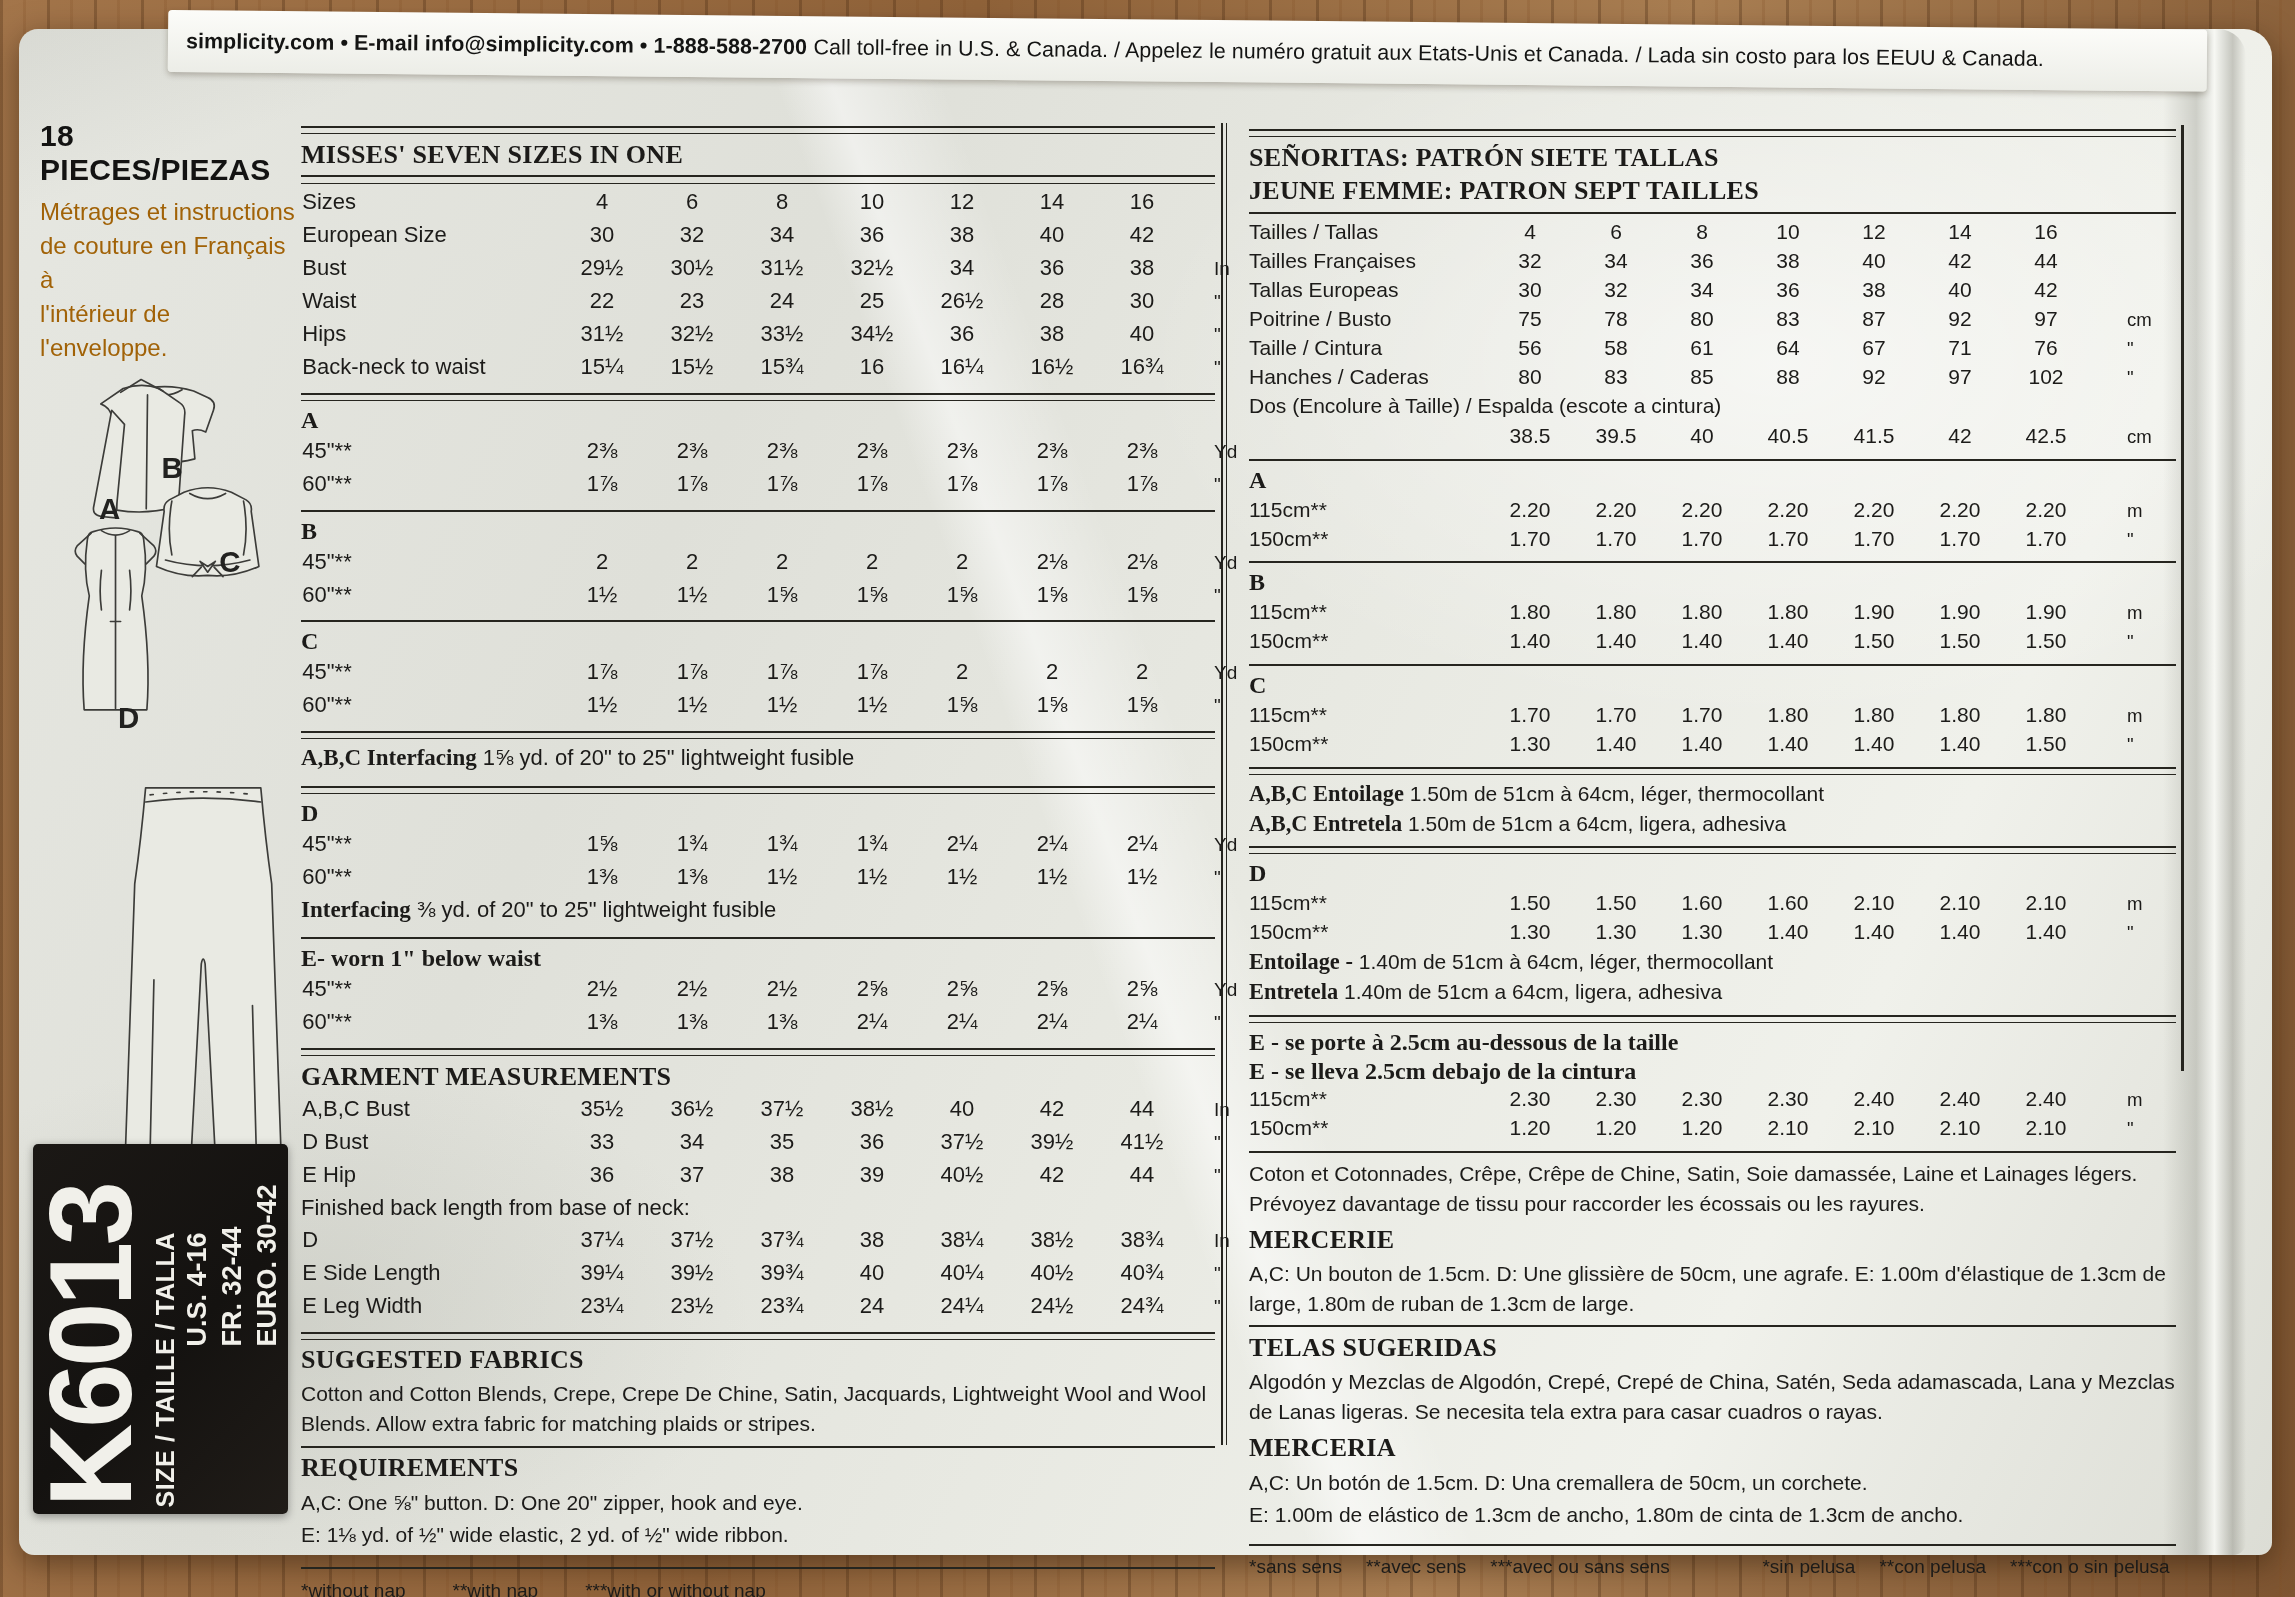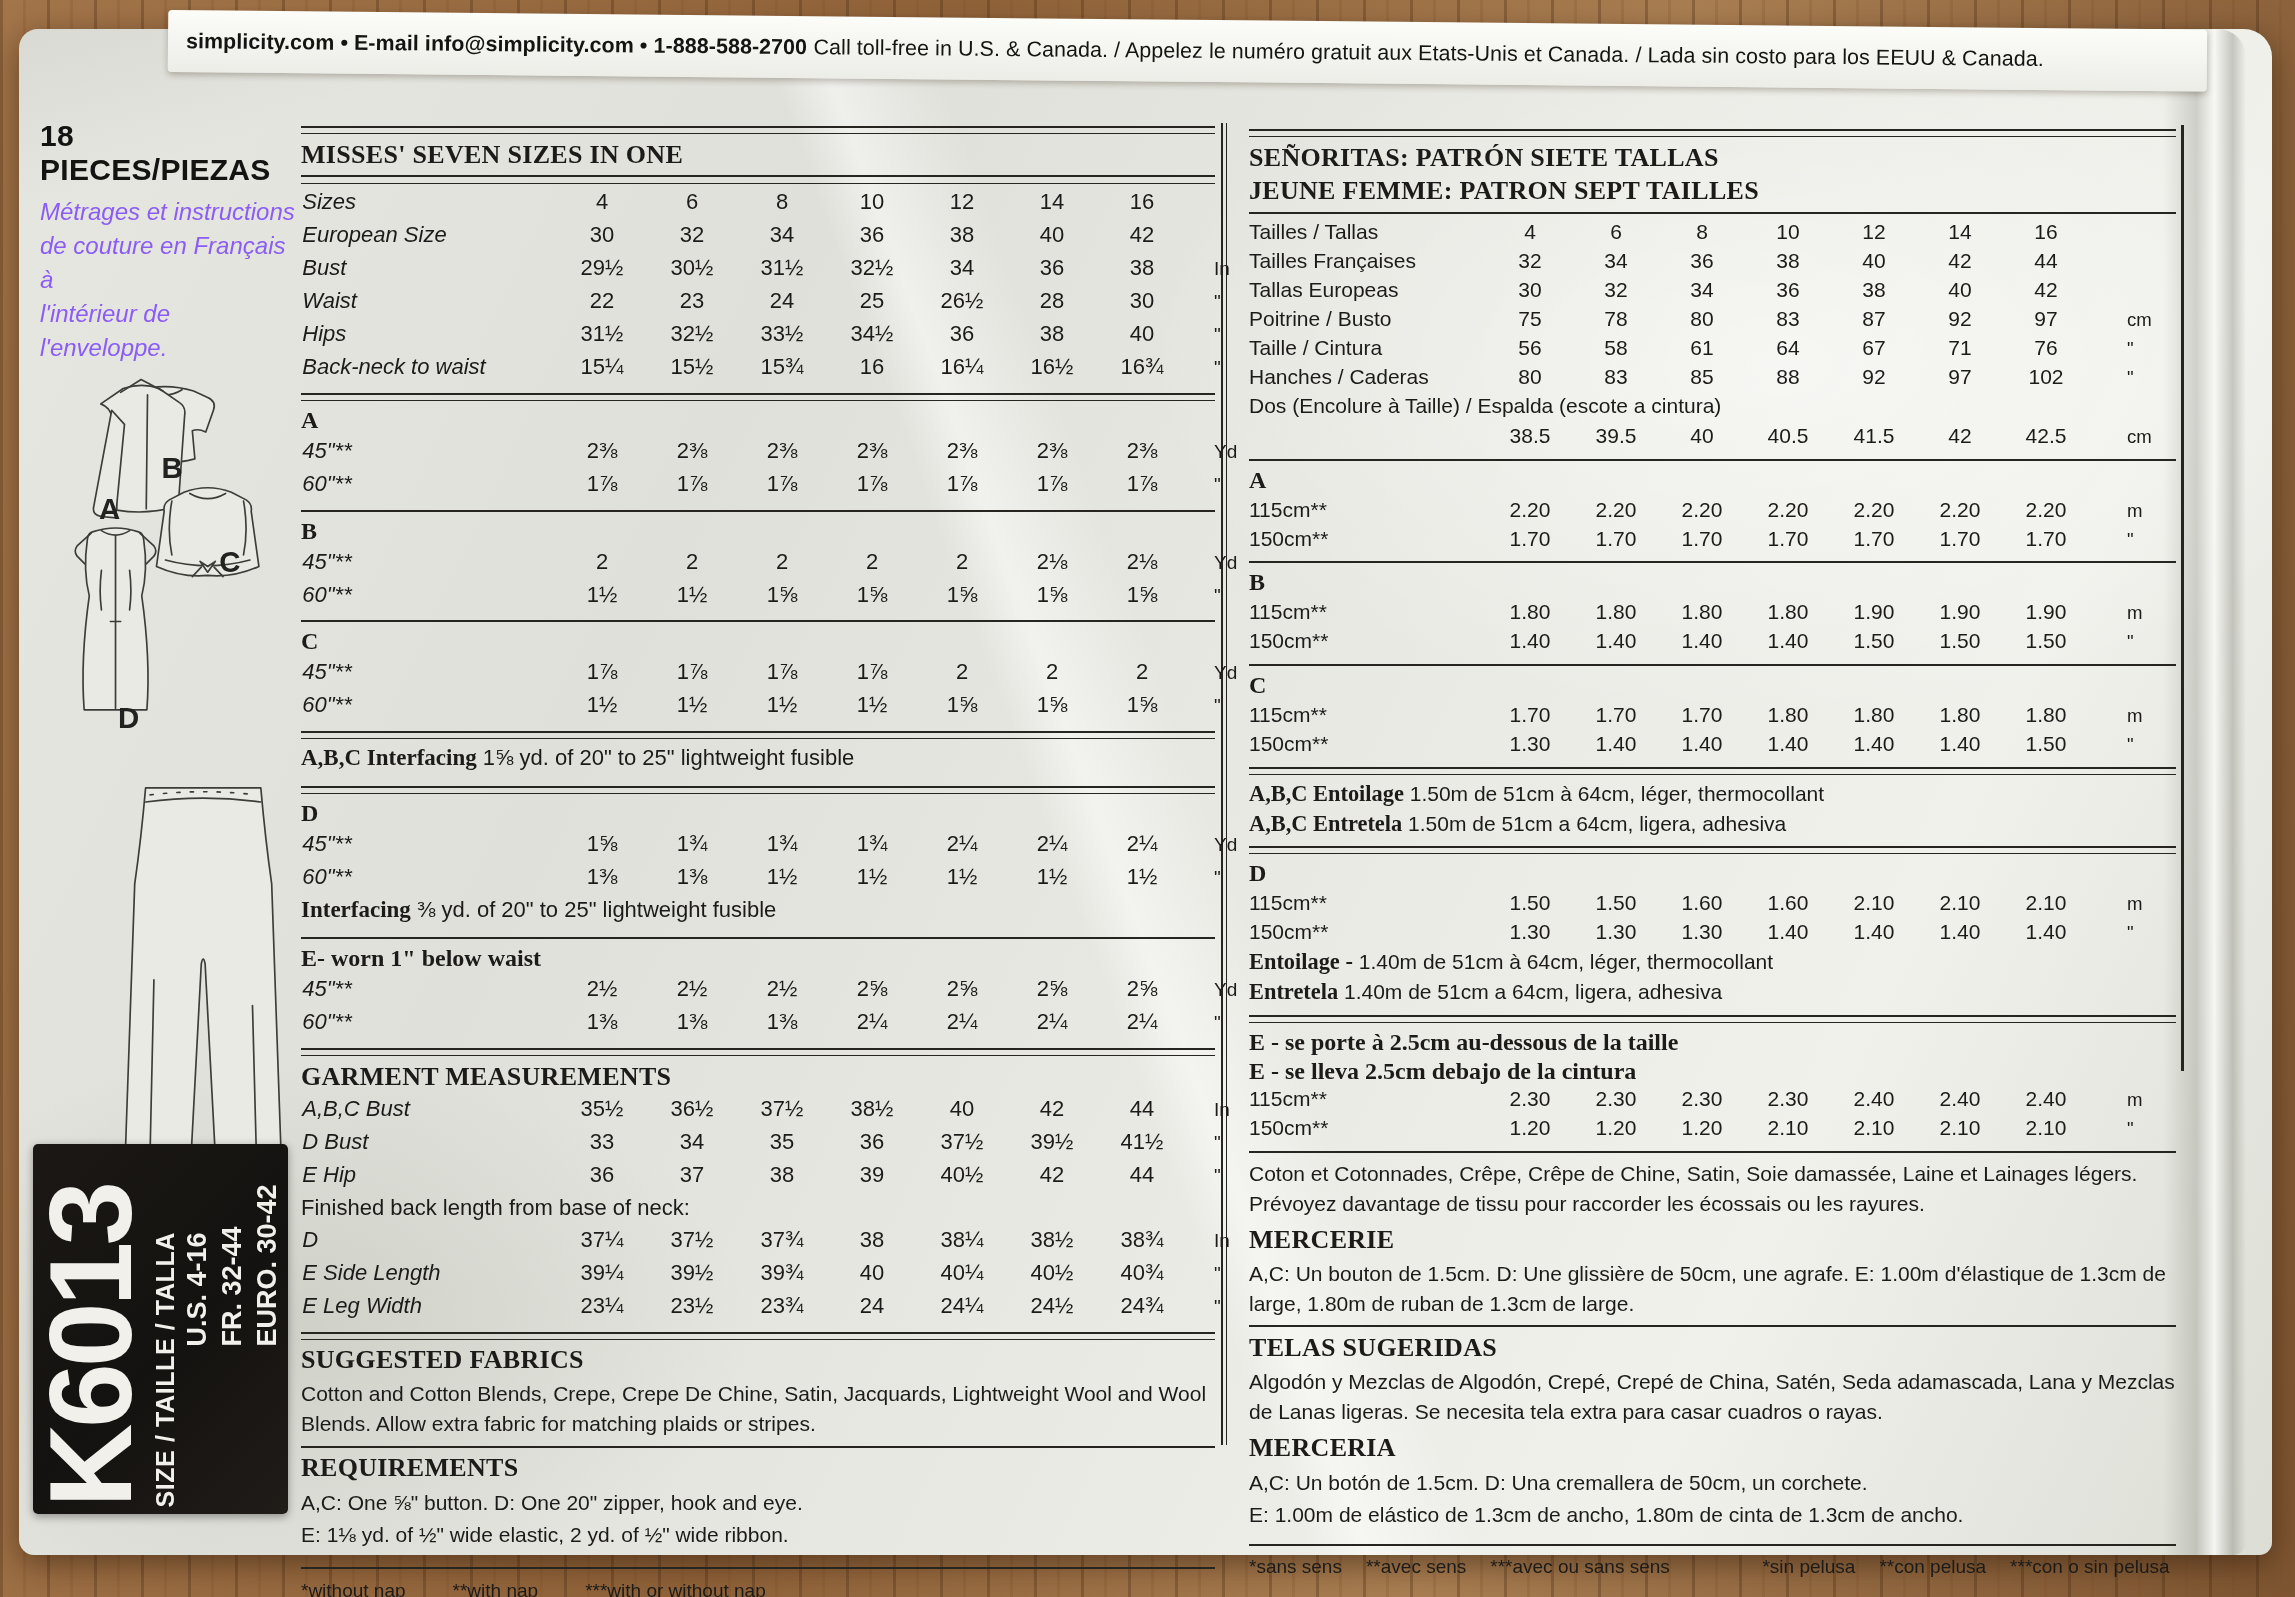--- a/index.html
+++ b/index.html
@@ -30,21 +30,21 @@
     position:absolute;left:168px;top:10.2px;width:2039px;height:62px;
     transform:rotate(0.55deg);transform-origin:left center;
     background:linear-gradient(#fcfcf9,#ecede7);
     display:flex;align-items:center;padding:0 18px;box-sizing:border-box;
     font-size:21.4px;letter-spacing:0.1px;color:#141413;white-space:nowrap;overflow:hidden;
     border-radius:3.8px;box-shadow:0 2.6px 6.4px rgba(40,25,8,0.28);
   }
   .banner .bb{font-weight:700;margin-right:6.4px;}
   .sidebar{position:absolute;left:40px;top:119px;width:262px;}
   .pieces{font-weight:700;font-size:30px;letter-spacing:0.3px;color:#131312;}
-  .note{margin-top:7.7px;font-size:24px;line-height:34px;color:#8b5cf6;font-style:italic;}
+  .note{margin-top:7.7px;font-size:24px;line-height:34px;color:#a16207;}
   .drawings{display:block;margin-top:12.8px;width:256px;height:864px;}
   .gline{stroke:#3c3c39;stroke-width:2.6;fill:none;stroke-linecap:round;stroke-linejoin:round;}
   .gfill{stroke:#3c3c39;stroke-width:2.6;fill:#e9eae3;stroke-linejoin:round;}
   .gletter{font-family:"Liberation Sans",sans-serif;font-weight:700;font-size:46px;fill:#222220;}
   .klabel{
     position:absolute;left:33px;top:1144px;width:255px;height:370px;
     background:linear-gradient(135deg,#1b1815,#141210 55%,#201c18);
     border-radius:5.1px;overflow:hidden;box-shadow:0 2.6px 9px rgba(0,0,0,0.35);
   }
   .kinner{
@@ -58,21 +58,21 @@
   .vdiv{position:absolute;left:1221px;top:123px;height:1322px;width:5.8px;
     border-left:2.6px solid #26251f;border-right:1.9px solid #26251f;box-sizing:border-box;}
   .vdiv2{position:absolute;left:2181px;top:125px;height:946px;width:2.6px;background:#26251f;}
   .colL{position:absolute;left:301px;top:120px;width:914px;}
   .colR{position:absolute;left:1249px;top:123px;width:927px;}
   .r1{border-top:2.6px solid #26251f;margin:5.8px 0;}
   .r2{border-top:2.6px solid #26251f;border-bottom:1.9px solid #26251f;height:5.1px;margin:5.8px 0;}
   .btitle{font-family:"Liberation Serif",serif;font-weight:700;font-size:26px;letter-spacing:0.3px;margin:2.6px 0 3.8px;}
   .shead{font-family:"Liberation Serif",serif;font-weight:700;font-size:24px;height:31px;}
   .trow{display:grid;grid-template-columns:256px repeat(7,90px) 1fr;align-items:baseline;height:33px;font-size:22px;}
-  .trow .tl{padding-left:1.3px;font-style:italic;}
+  .trow .tl{padding-left:1.3px;}
   .trow .tv{text-align:center;}
   .trow .tu{font-size:19px;padding-left:27px;}
   .rrow{display:grid;grid-template-columns:238px repeat(7,86px) 1fr;align-items:baseline;height:29px;font-size:21px;}
   .rrow .tv{text-align:center;}
   .rrow .tu{font-size:18.6px;padding-left:38px;}
   .mixline{height:35px;font-size:22px;}
   .mixline .mlb{font-family:"Liberation Serif",serif;font-weight:700;font-size:23px;margin-top:40px;}
   .rmix{height:30px;font-size:21px;}
   .rmix .mlb{font-family:"Liberation Serif",serif;font-weight:700;font-size:22.4px;text-align:right;}
   .gnote{height:32px;font-size:22px;}

